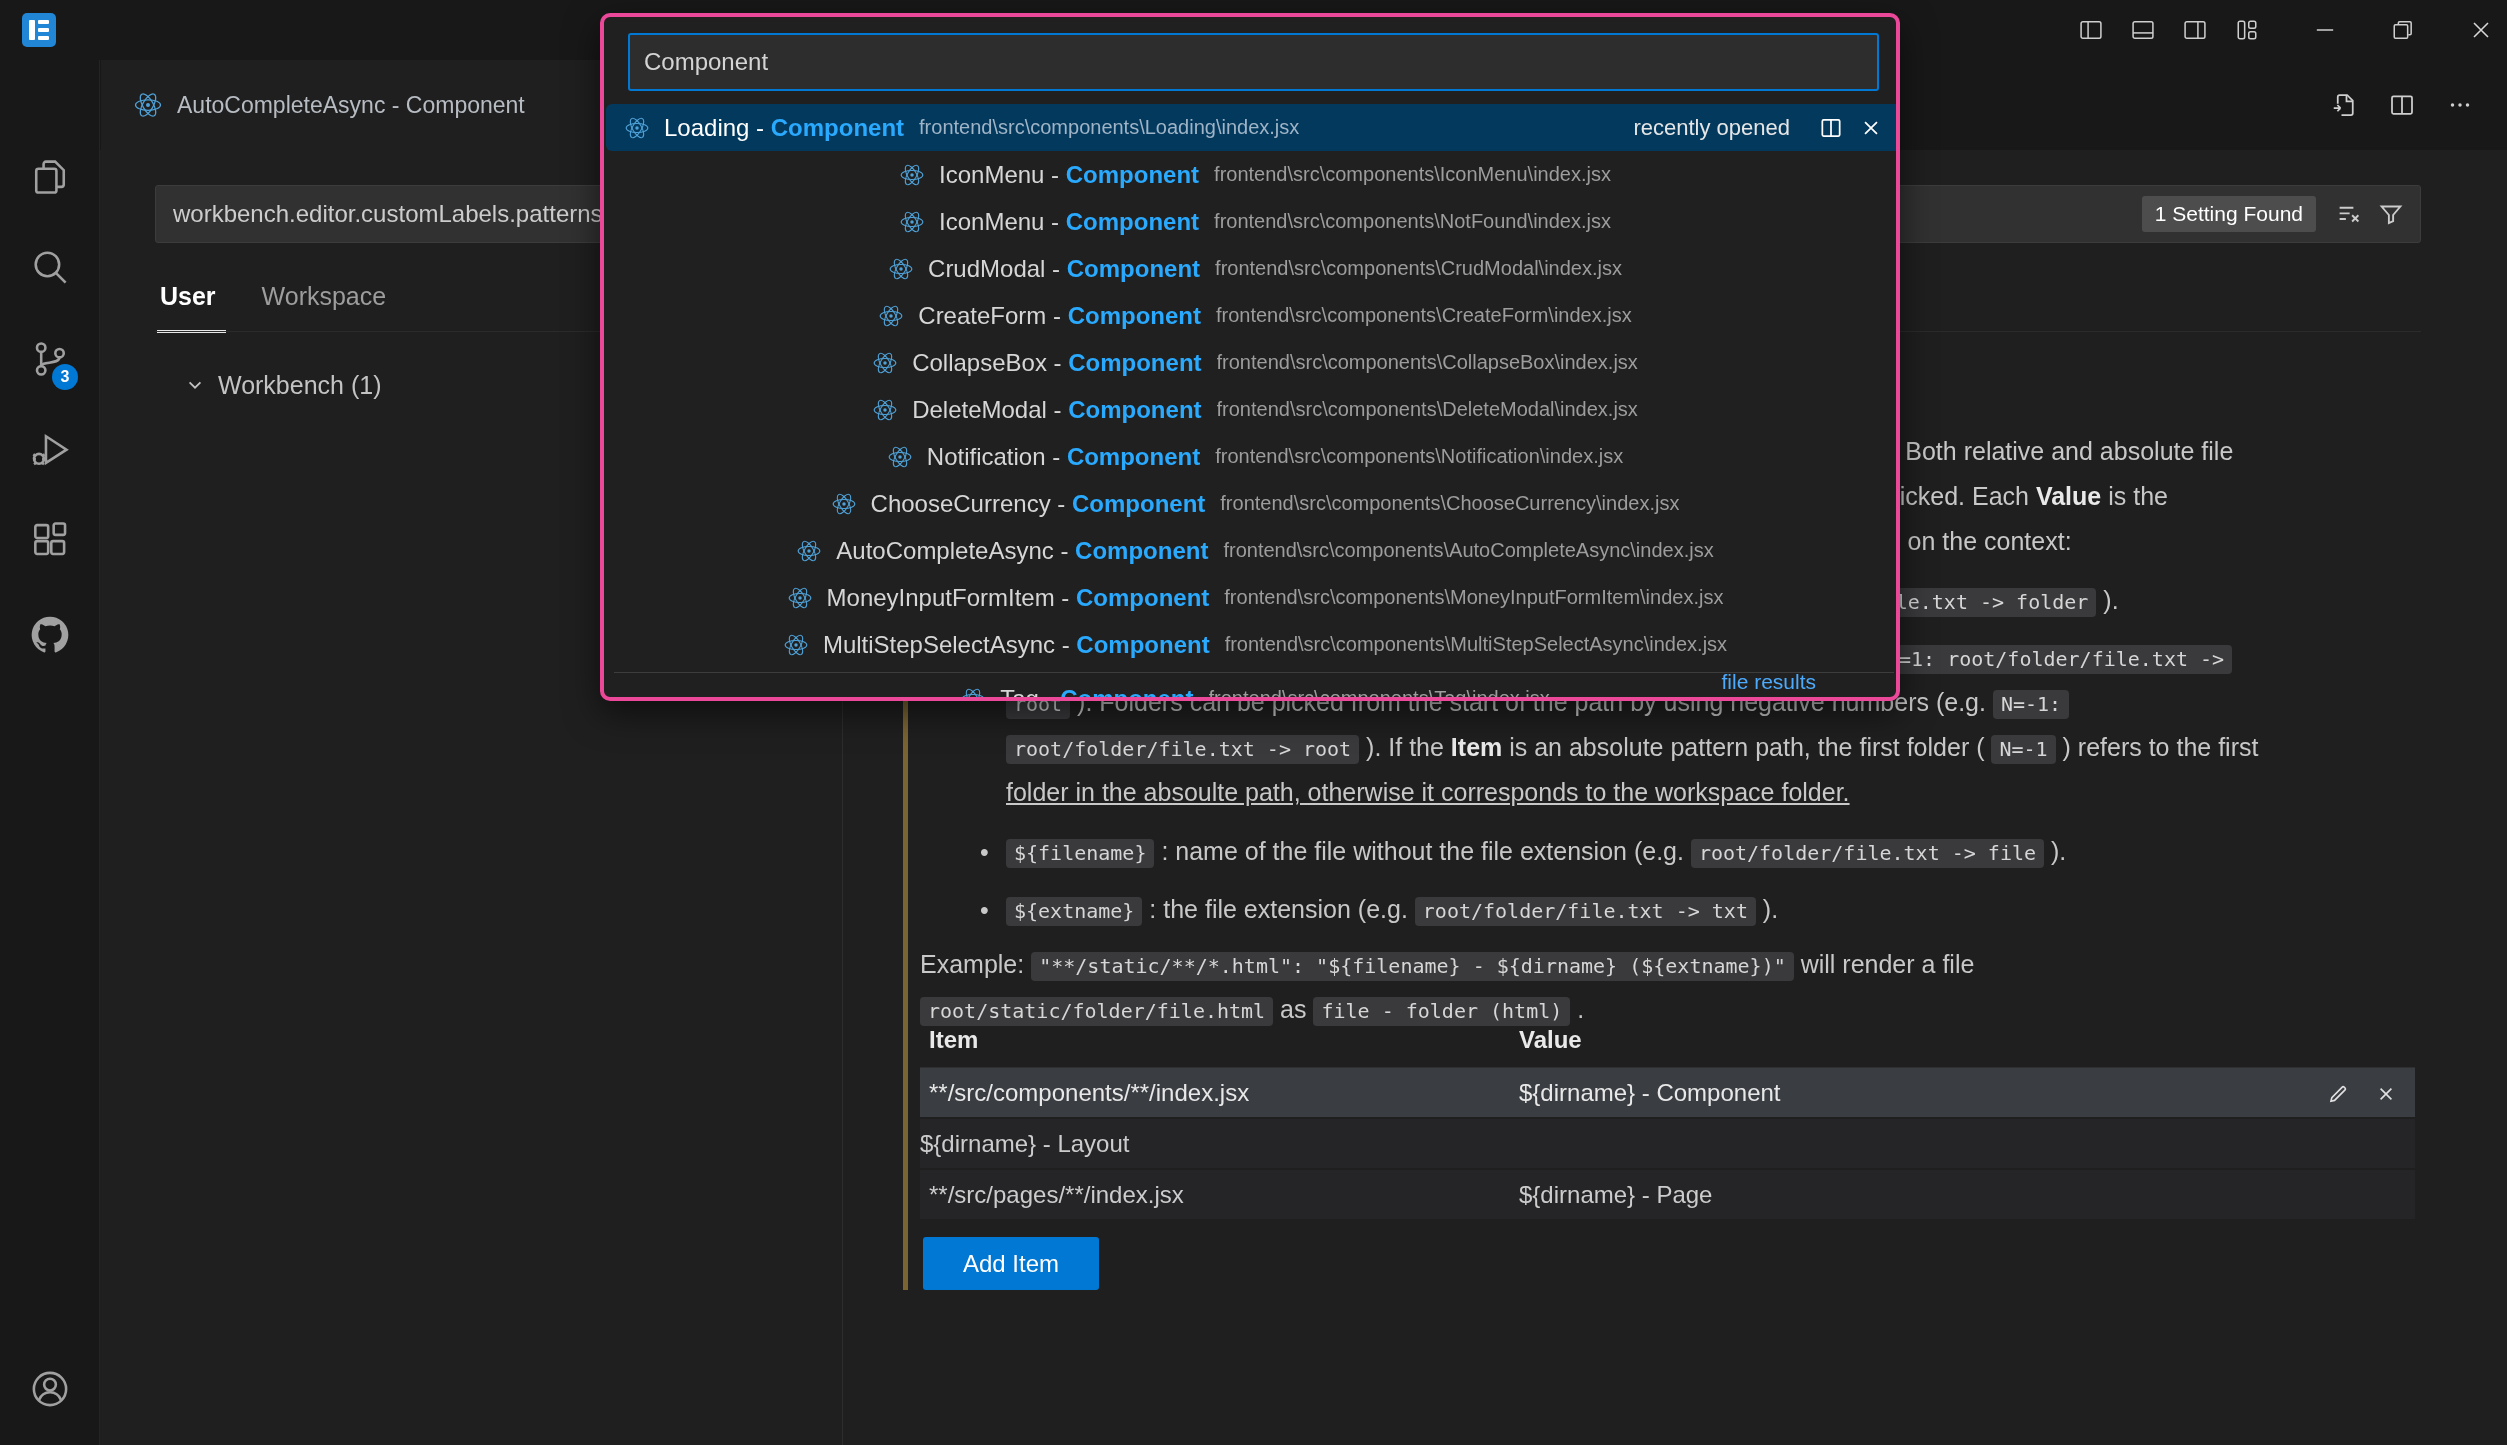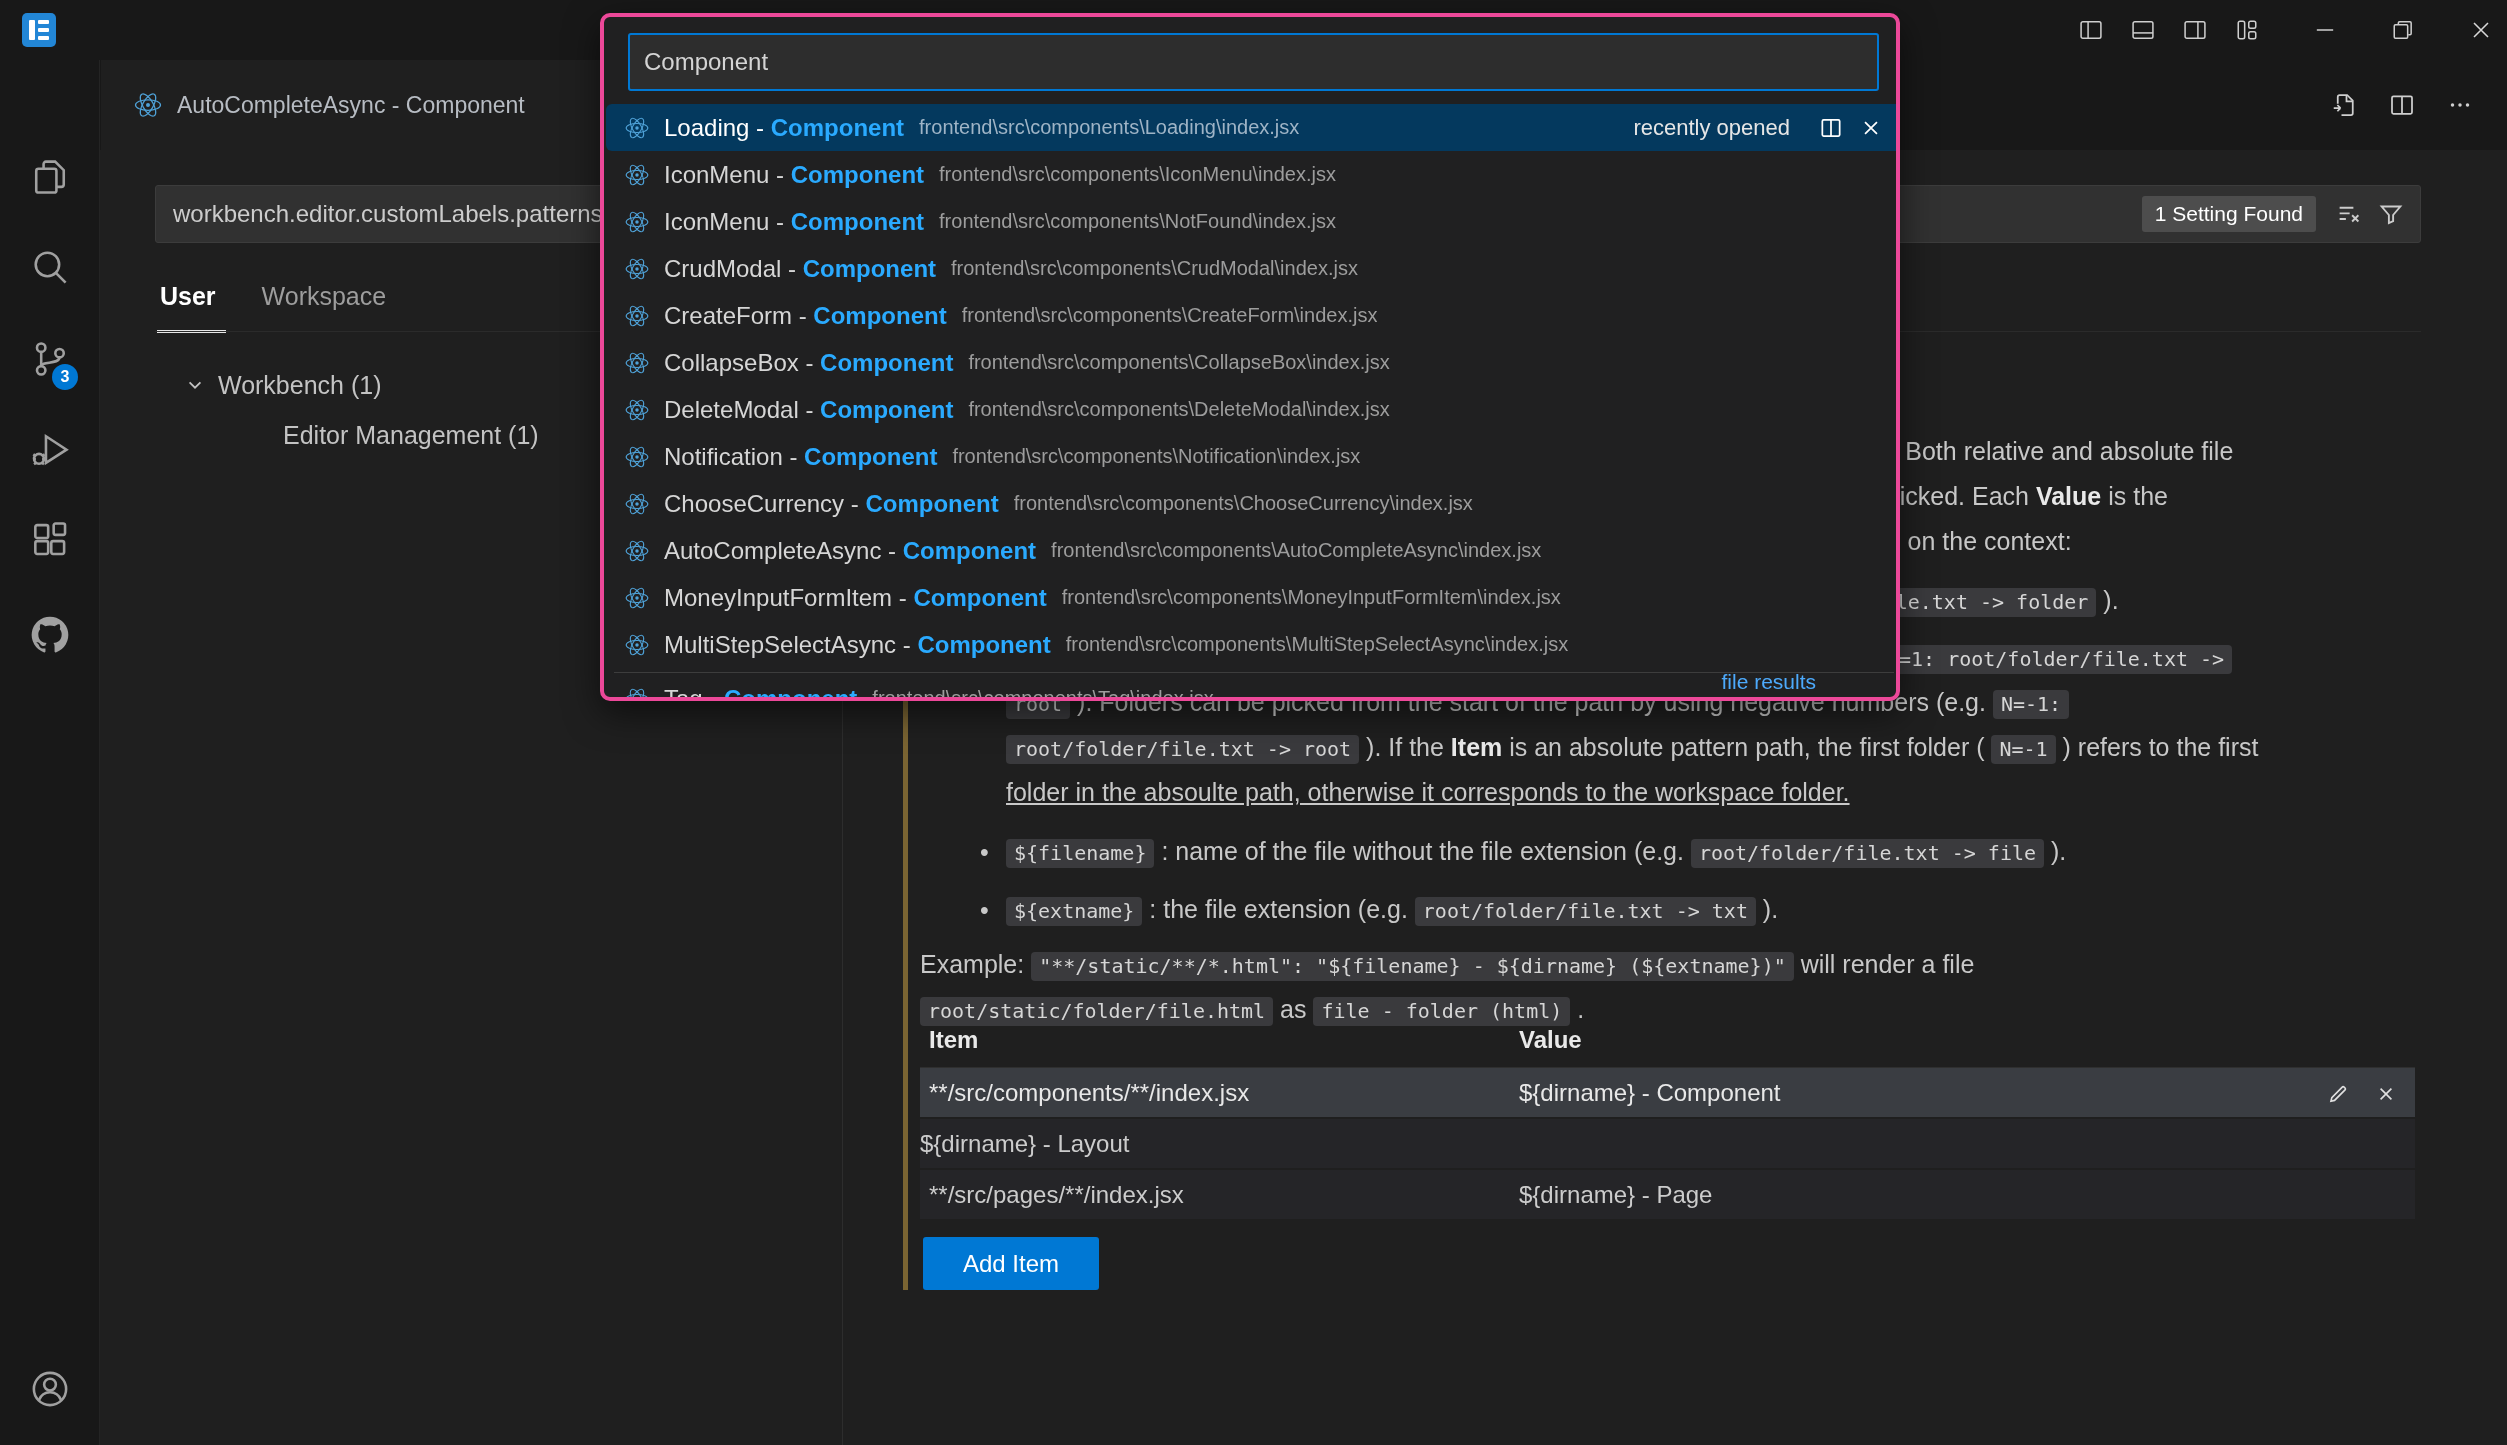--- a/index.html
+++ b/index.html
@@ -91,21 +91,21 @@
            color:#ffffff;font-size:24px;border:none;border-radius:3px;display:flex;align-items:center;justify-content:center;}
 
   
   .quick-open{left:600px;top:13px;width:1300px;height:688px;background:#202021;border:4px solid #ec4899;
               border-radius:10px;box-shadow:0 12px 34px rgba(0,0,0,.55);overflow:hidden;z-index:50;}
   .qp-input-wrap{position:absolute;left:24px;top:16px;width:1251px;height:58px;background:#2d2d2d;
               border:2px solid var(--accent);border-radius:3px;display:flex;align-items:center;}
   .qp-input-wrap input{flex:1;background:transparent;border:none;outline:none;color:#d4d4d4;
               font-size:24px;font-family:inherit;padding:0 14px;}
   .qp-list{position:absolute;left:0;top:87px;width:1300px;}
-  .qp-row{height:47px;display:flex;align-items:center;padding:0 16px 0 18px;margin:0 2px;border-radius:6px;}
+  .qp-row{height:47px;display:flex;align-items:center;padding:0 16px 0 18px;margin:0 2px;border-radius:6px;justify-content:center;}
   .qp-row.selected{background:var(--sel-bg);}
   .qp-icon{width:28px;height:28px;margin-right:12px;flex:0 0 auto;display:flex;align-items:center;}
   .qp-icon svg{width:26px;height:26px;}
   .qp-name{font-size:24px;color:#d6d6d6;white-space:pre;}
   .qp-row.selected .qp-name,.qp-row.selected .qp-dash{color:#ffffff;}
   .qp-dash{font-size:24px;color:#d6d6d6;white-space:pre;}
   .qp-match{font-size:24px;font-weight:700;color:var(--match);white-space:pre;}
   .qp-path{font-size:20px;color:#9d9d9d;margin-left:15px;white-space:nowrap;overflow:hidden;}
   .qp-row.selected .qp-path{color:#9fb4c6;}
   .qp-right{margin-left:auto;display:flex;align-items:center;flex:0 0 auto;}
@@ -285,23 +285,20 @@
         <span class="scope-tab">Workspace</span>
       </div>
     <div class="scope-divider"></div>
 
     <div class="toc">
         <div class="toc-row toc-lvl0">
           <span class="chev"><svg viewBox="0 0 24 24">
               <path d="M7 9.5l5 5 5-5"></path>
             </svg></span>
           <span>Workbench (1)</span>
-        </div>
-        <div class="toc-row toc-lvl1">
-          <span>Editor Management (1)</span>
         </div>
       </div>
     <div class="toc-sash"></div>
 
     <div class="modified-bar"></div>
     <div id="desc-area">
         <div class="desc-line d-para" style="top: 287px;">Controls the rendering of the editor label. Each <b>Item</b> is a pattern that matches a file path. Both relative and absolute file</div>
         <div class="desc-line d-para" style="top: 332px;">paths are supported. In case multiple patterns match, the longest matching path will be picked. Each <b>Value</b> is the</div>
         <div class="desc-line d-para" style="top: 377px;">template for the rendered editor when the <b>Item</b> matches. Variables are substituted based on the context:</div>
         <div class="desc-line d-bullet" style="top: 436px;"><span class="dot">•</span><span class="code">${dirname}</span> : name of the folder in which the file is located (e.g. <span class="code">root/folder/file.txt -&gt; folder</span> ).</div>

